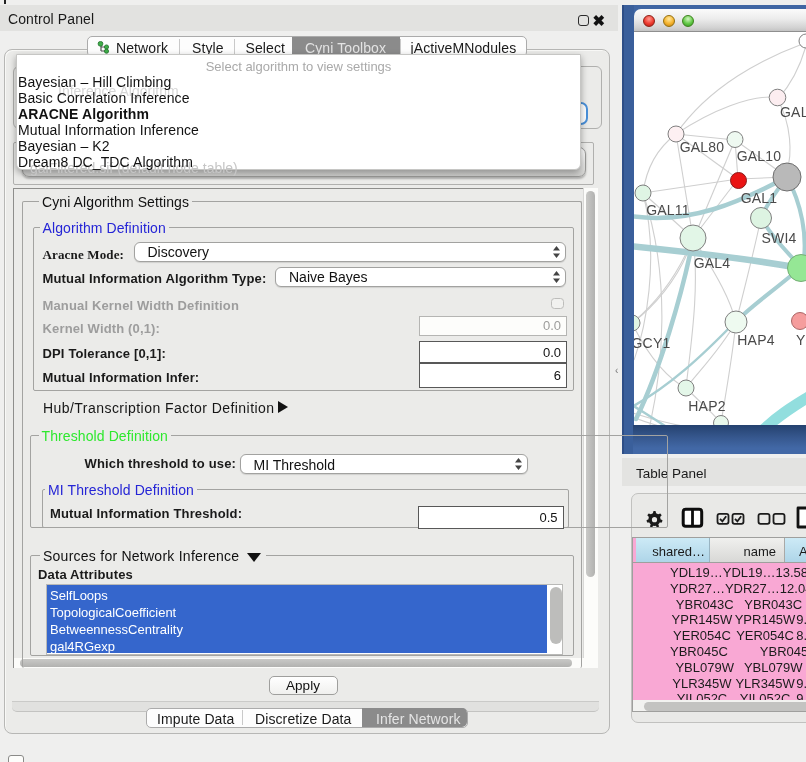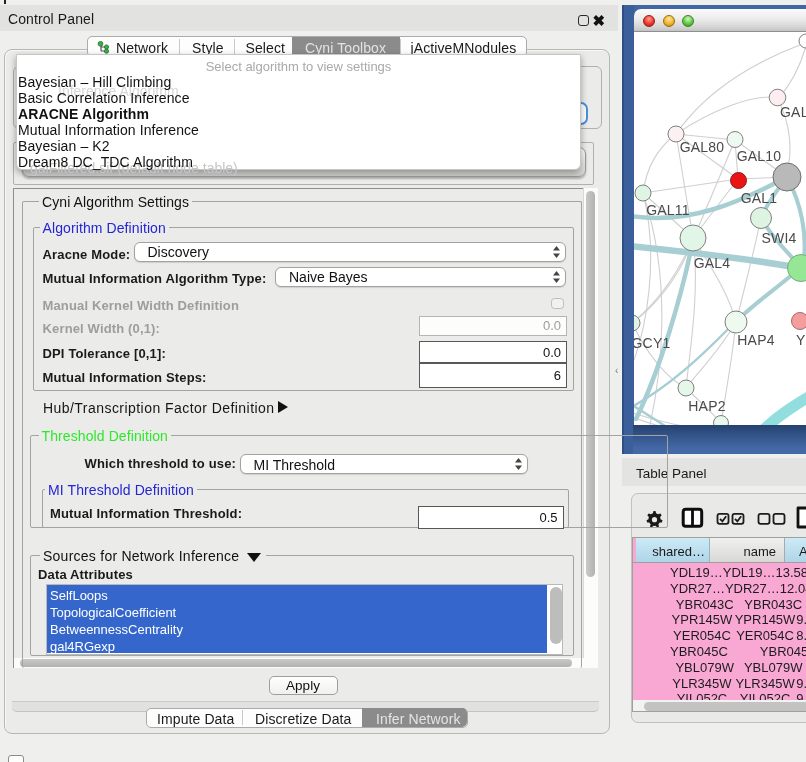--- a/index.html
+++ b/index.html
@@ -250,41 +250,41 @@
 <div class="abs" style="left:14px; top:658px; width:584px; height:9.5px; background:#fcfcfa;"></div>
 <div class="abs" style="left:20px; top:659px; width:552px; height:8px; background:linear-gradient(#c9c9c7,#b2b2b0); border-radius:4px;"></div>
 
 <div class="groupbox" style="left:22px; top:200.5px; width:559.5px; height:467px; border-bottom:none;">
   <span class="gtitle" style="color:#111; left:16px;">Cyni Algorithm Settings</span>
 </div>
 
 <div class="groupbox" style="left:33px; top:226.5px; width:540.5px; height:164px;">
   <span class="gtitle" style="color:#2525d6; left:5.5px;">Algorithm Definition</span>
 </div>
-<div class="abs lbl bold" style="left:42.5px; top:246.5px;">Aracne Mode:</div>
+<div class="abs lbl bold" style="left:42.5px; top:246.5px;font-family:Liberation Serif, serif;">Aracne Mode:</div>
 <div class="combo" style="left:133.5px; top:241.5px; width:432px; height:20px;">
   <span style="position:absolute; left:13px; top:1.5px;">Discovery</span>
   <svg class="arr" viewBox="0 0 9 12">
       <path d="M4.5,0 L8,4.5 L1,4.5 Z M4.5,12 L1,7.5 L8,7.5 Z" fill="#444"></path>
     </svg>
 </div>
 <div class="abs lbl bold" style="left:42.5px; top:270.5px;">Mutual Information Algorithm Type:</div>
 <div class="combo" style="left:275px; top:266.5px; width:290.5px; height:20px;">
   <span style="position:absolute; left:13px; top:1.5px;">Naive Bayes</span>
   <svg class="arr" viewBox="0 0 9 12">
       <path d="M4.5,0 L8,4.5 L1,4.5 Z M4.5,12 L1,7.5 L8,7.5 Z" fill="#444"></path>
     </svg>
 </div>
 <div class="abs lbl bold grey" style="left:42.5px; top:297.5px;">Manual Kernel Width Definition</div>
 <div class="abs" style="left:551px; top:297.5px; width:13px; height:11.5px; background:#f1f1ef; border:1px solid #bdbdbb; border-radius:3.5px;"></div>
 <div class="abs lbl bold grey" style="left:42.5px; top:321px;">Kernel Width (0,1):</div>
 <div class="field" style="left:419px; top:316px; width:148px; height:19.5px; border-color:#b5b5b3; color:#9d9d9b; background:#fdfdfb; line-height:18px;">0.0</div>
 <div class="abs lbl bold" style="left:42.5px; top:345.5px;">DPI Tolerance [0,1]:</div>
 <div class="field" style="left:419px; top:340.5px; width:148px; height:22.5px; line-height:21px;">0.0</div>
-<div class="abs lbl bold" style="left:42.5px; top:370px;">Mutual Information Steps:</div>
+<div class="abs lbl bold" style="left:42.5px; top:370px;">Mutual Information Infer:</div>
 <div class="field" style="left:419px; top:363px; width:148px; height:24.5px; line-height:24px;">6</div>
 
 <div class="abs" style="left:43px; top:400px; font-size:14px; letter-spacing:0.45px; color:#161616; white-space:nowrap;">Hub/Transcription Factor Definition</div>
 <div class="abs" style="left:277.5px; top:401px; width:0; height:0; border-left:10px solid #111; border-top:6.5px solid transparent; border-bottom:6.5px solid transparent;"></div>
 
 <div class="groupbox" style="left:30px; top:435px; width:638px; height:93px;">
   <span class="gtitle" style="color:#2ee82e; left:7.5px;">Threshold Definition</span>
 </div>
 <div class="abs lbl bold" style="left:84.5px; top:456px;">Which threshold to use:</div>
 <div class="combo" style="left:239.5px; top:454px; width:288px; height:20px;">

